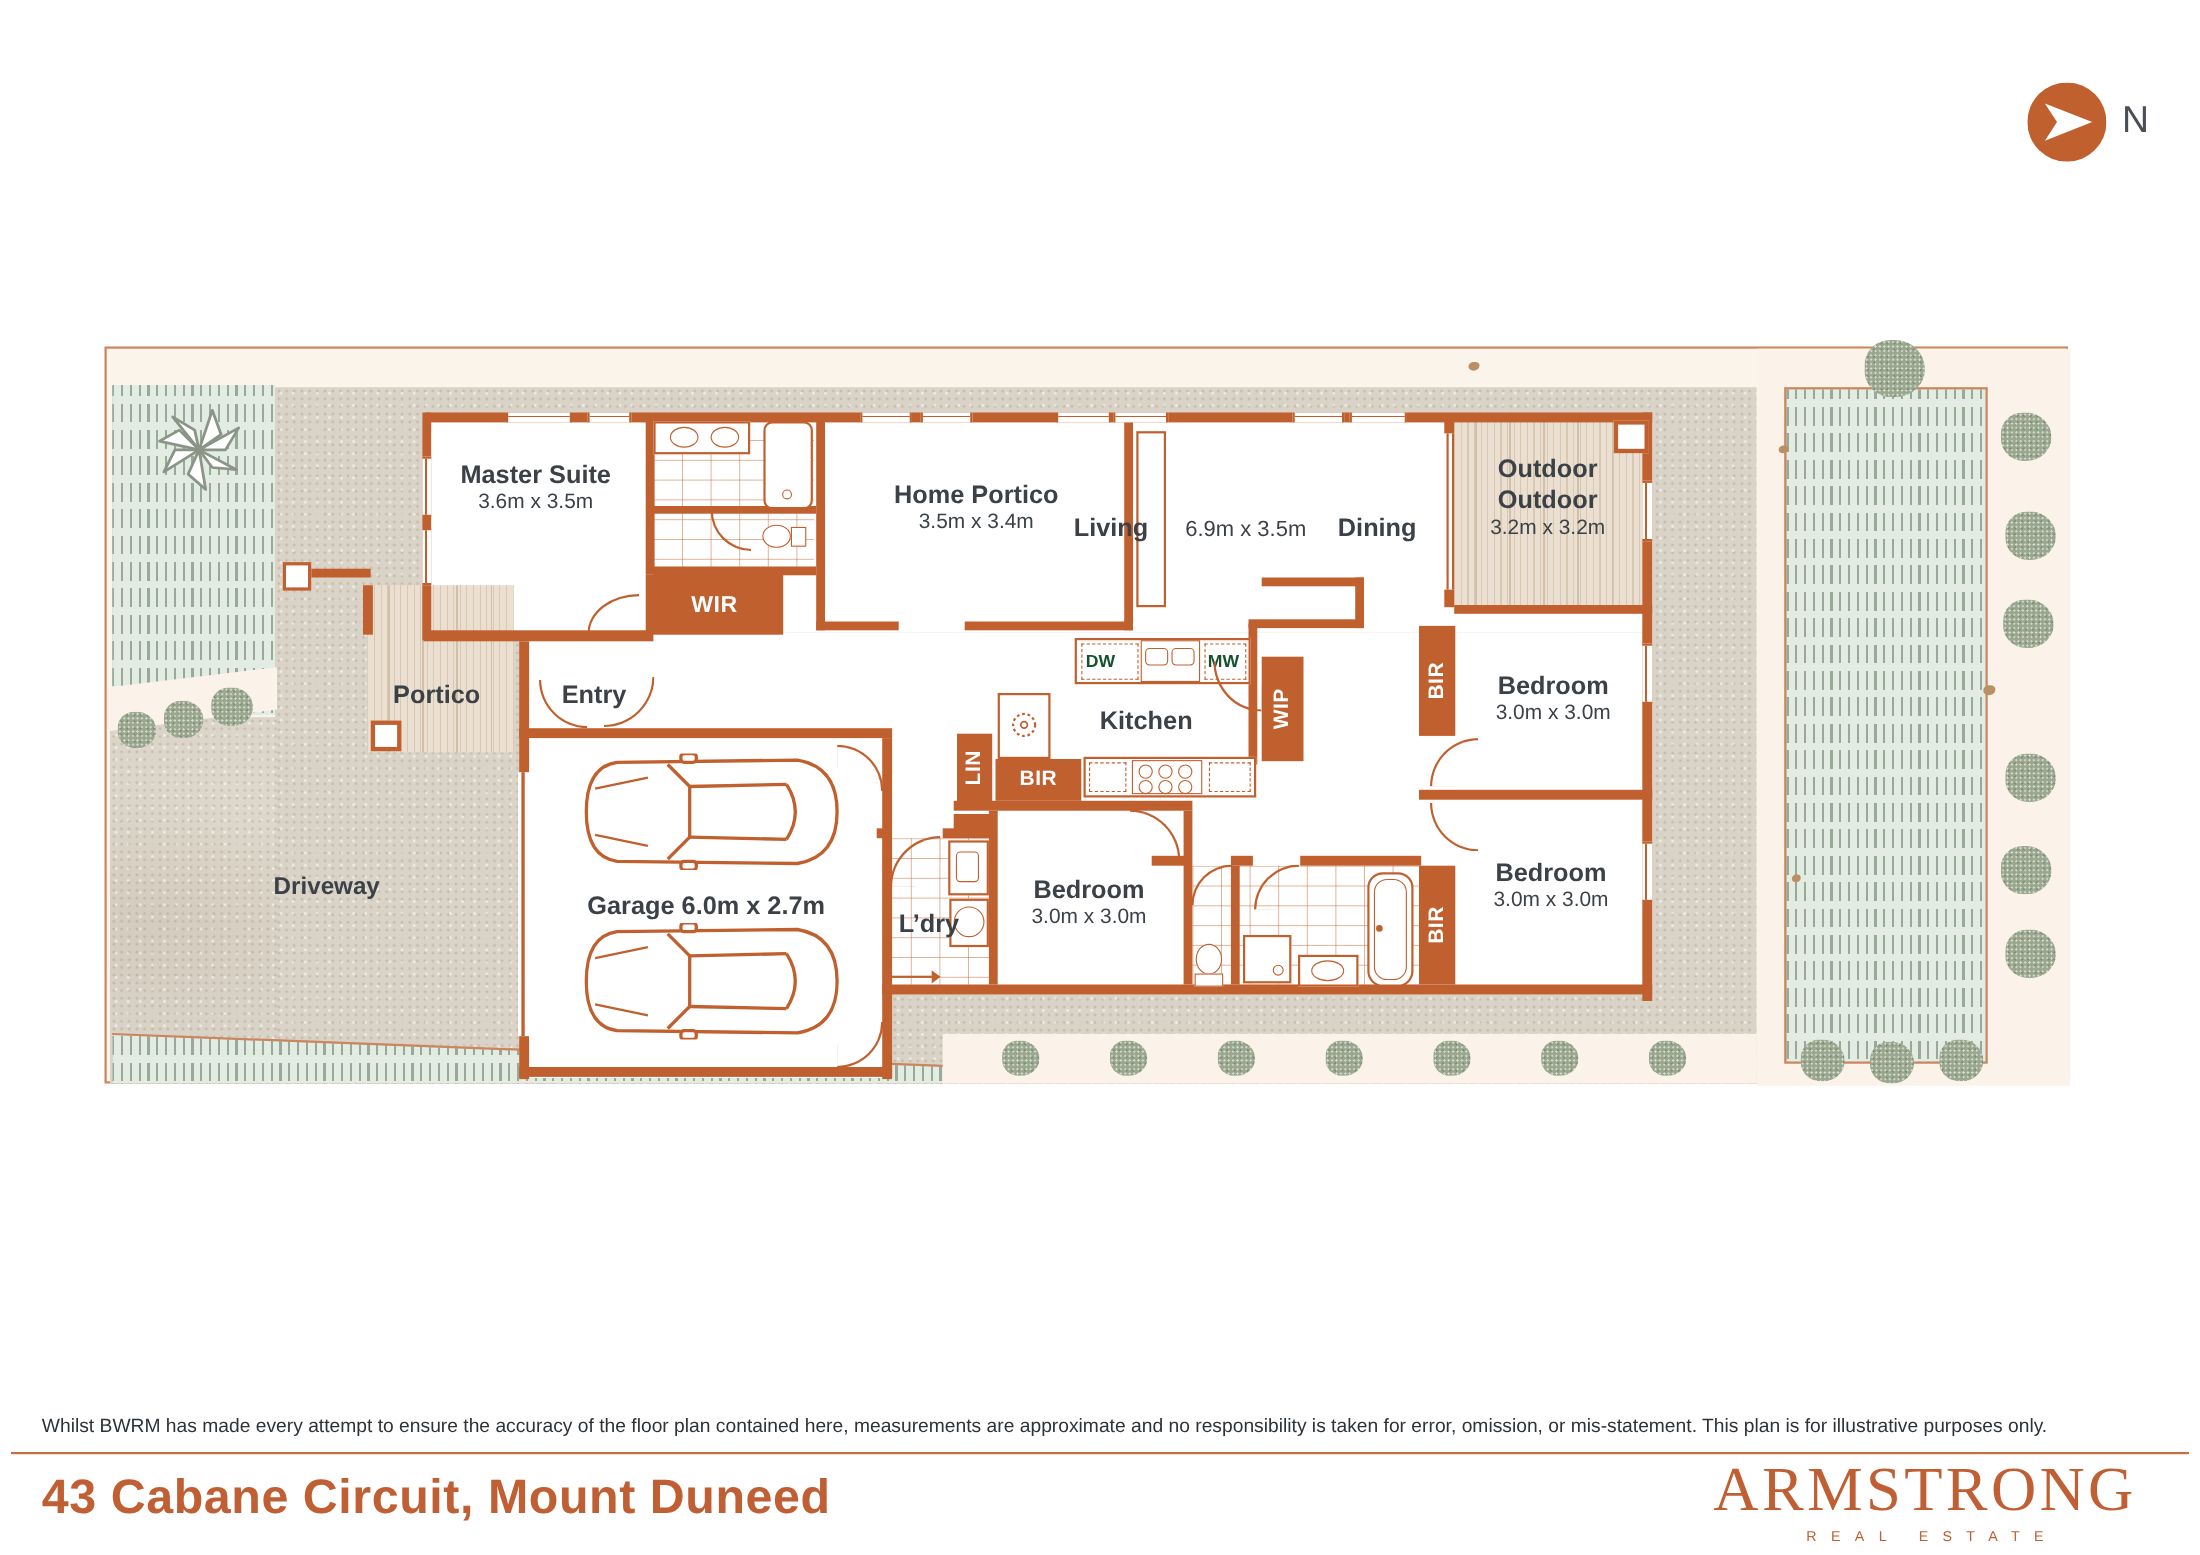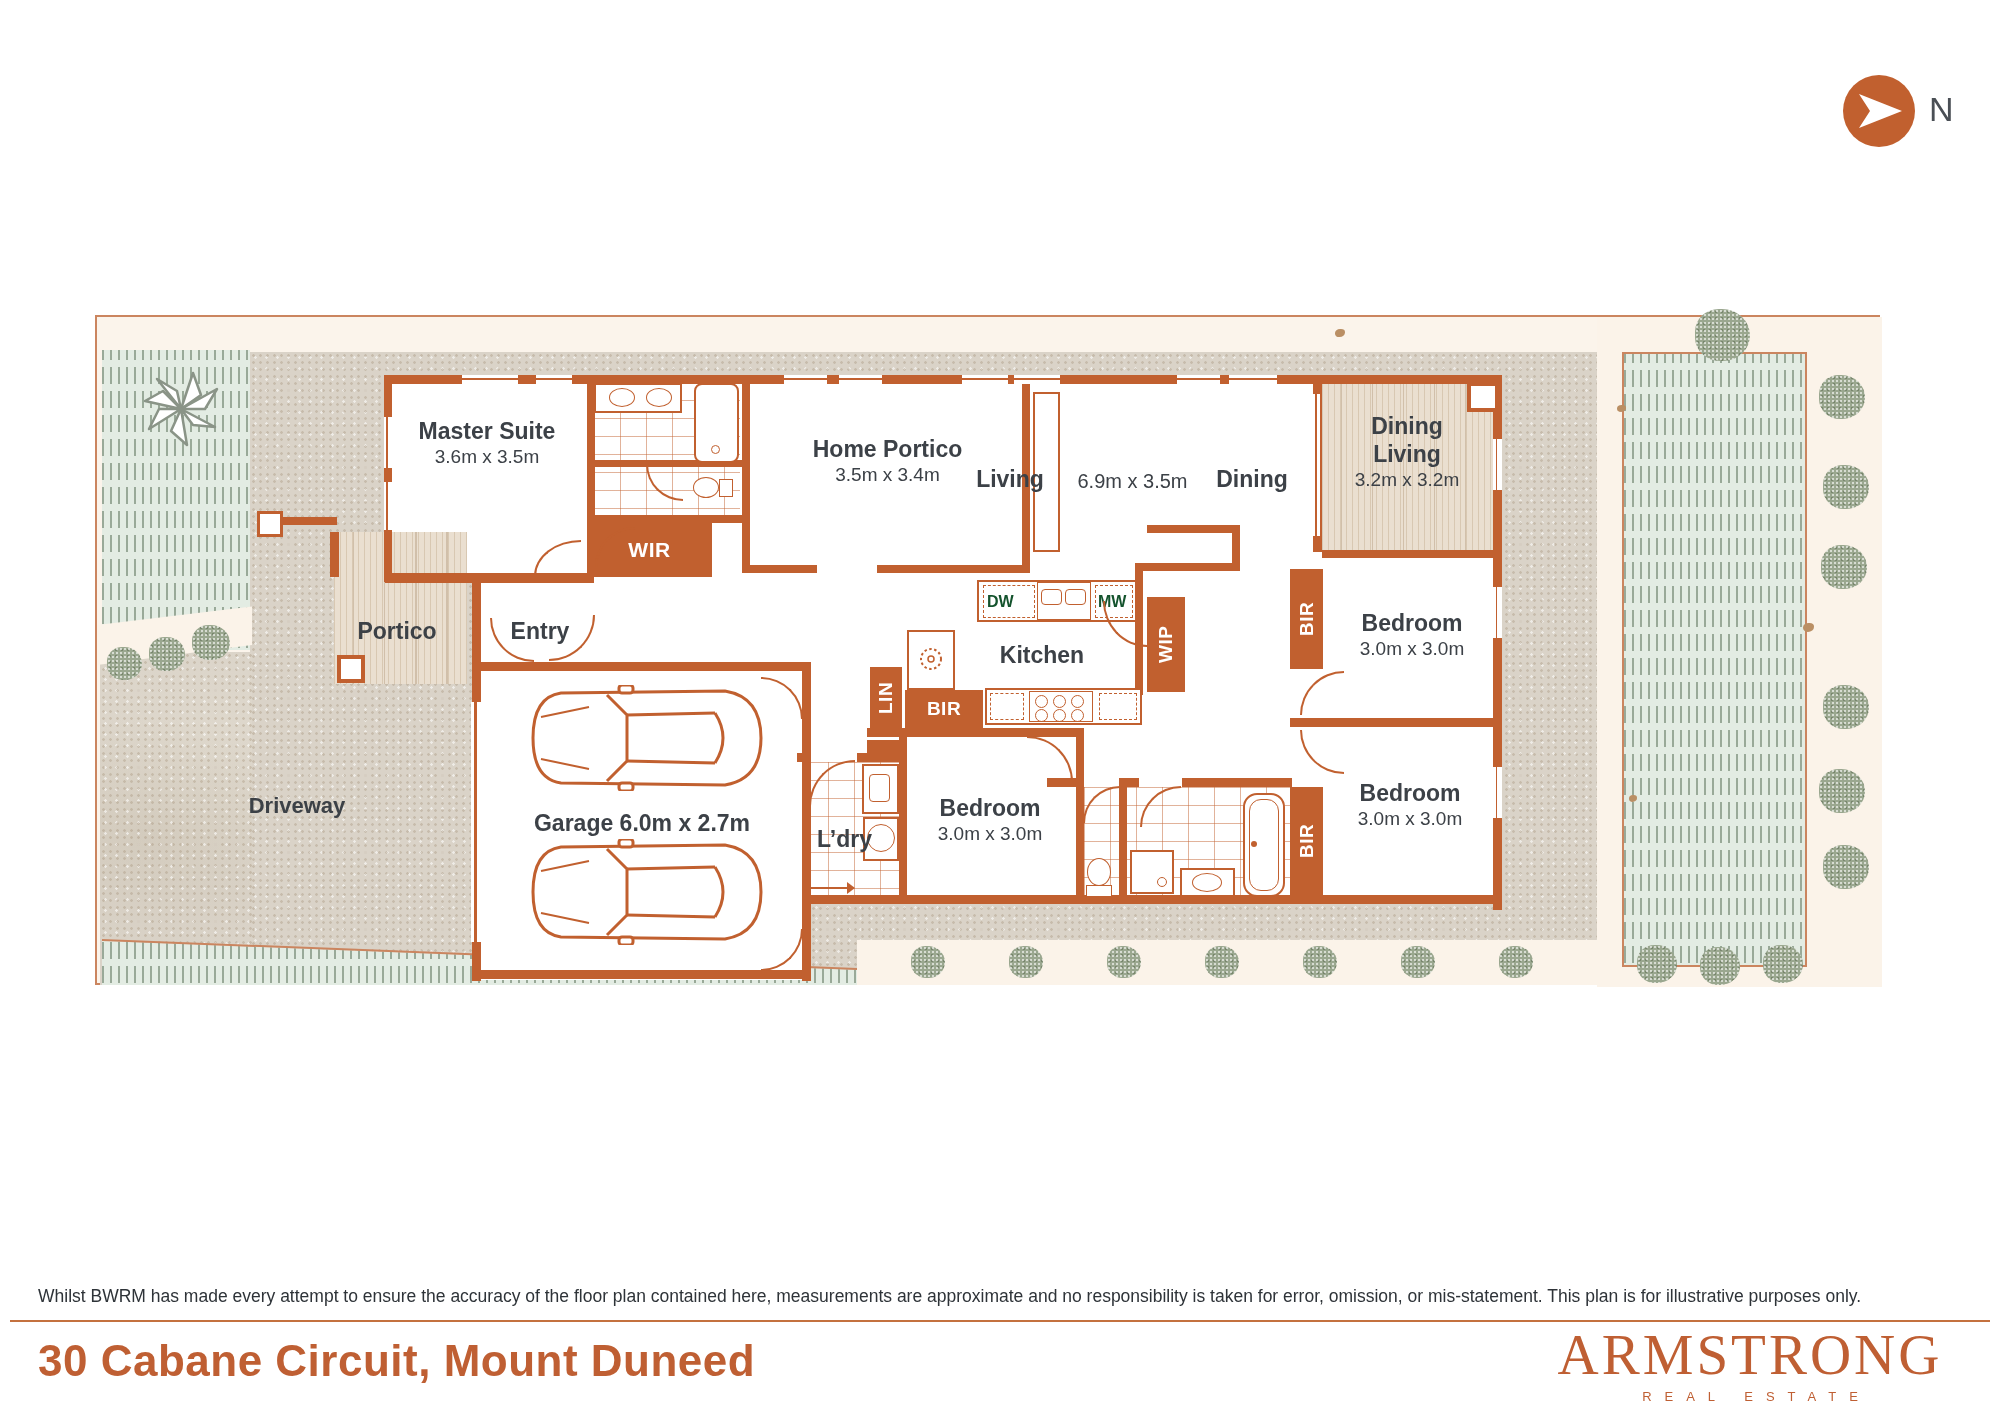--- a/index.html
+++ b/index.html
@@ -330,21 +330,21 @@
     <div class="abs room-label" style="left:858px;top:148px;width:110px;">
       <div class="room-name">Living</div>
     </div>
     <div class="abs room-label" style="left:973px;top:152px;width:125px;">
       <div class="room-dims" style="font-size:20px;">6.9m x 3.5m</div>
     </div>
     <div class="abs room-label" style="left:1100px;top:148px;width:110px;">
       <div class="room-name">Dining</div>
     </div>
     <div class="abs room-label" style="left:1240px;top:95px;width:140px;">
-      <div class="room-name" style="width:120px;margin:0 auto;">Dining Living</div>
+      <div class="room-name" style="width:120px;margin:0 auto;">Outdoor Outdoor</div>
       <div class="room-dims">3.2m x 3.2m</div>
     </div>
     <div class="abs room-label" style="left:1245px;top:292px;width:140px;">
       <div class="room-name">Bedroom</div>
       <div class="room-dims">3.0m x 3.0m</div>
     </div>
     <div class="abs room-label" style="left:1243px;top:462px;width:140px;">
       <div class="room-name">Bedroom</div>
       <div class="room-dims">3.0m x 3.0m</div>
     </div>
@@ -365,19 +365,19 @@
       <div class="room-name">Entry</div>
     </div>
     <div class="abs room-label" style="left:245px;top:300px;width:110px;">
       <div class="room-name">Portico</div>
     </div>
     <div class="abs area-label" style="left:130px;top:476px;width:140px;text-align:center;">Driveway</div>
   </div>
 
   <div class="abs" id="disclaimer">Whilst BWRM  has made every attempt to ensure the accuracy of the floor plan contained here, measurements are approximate and no responsibility is taken for error, omission, or mis-statement. This plan is for illustrative purposes only.</div>
   <div class="abs" id="rule"></div>
-  <div class="abs" id="address">30 Cabane Circuit, Mount Duneed</div>
+  <div class="abs" id="address">43 Cabane Circuit, Mount Duneed</div>
   <div class="abs" id="brand">
     <div class="name">ARMSTRONG</div>
     <div class="sub">REAL ESTATE</div>
   </div>
 
 </div>
 
 </body></html>

